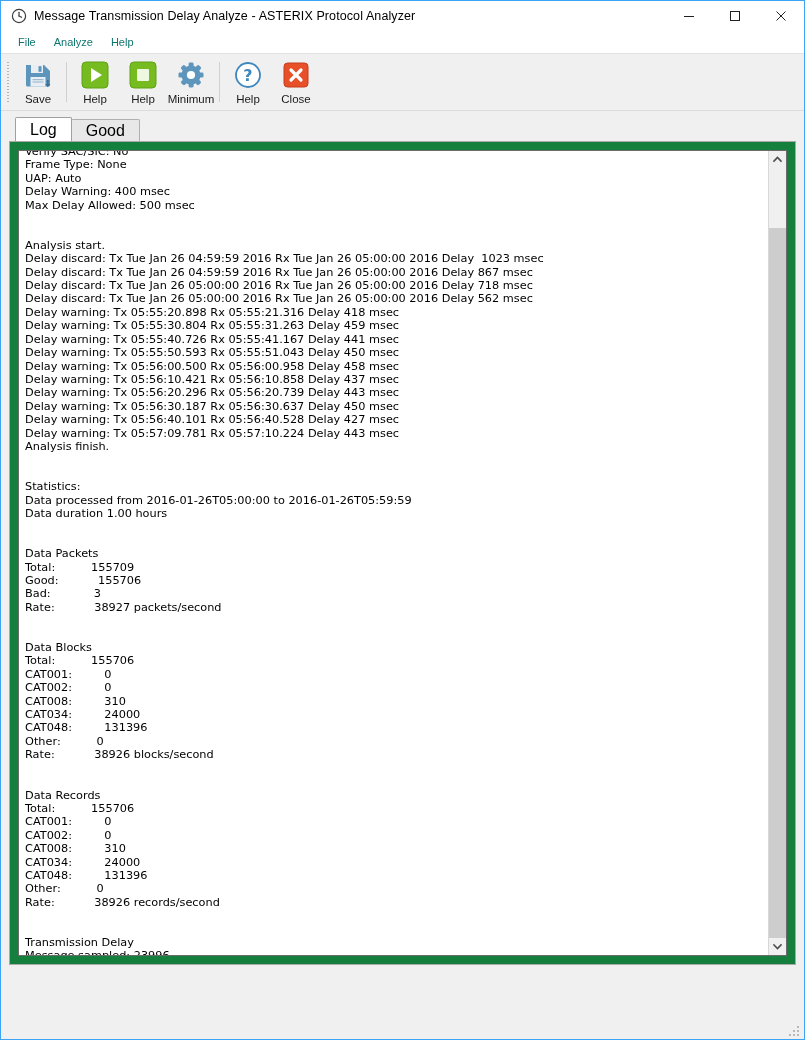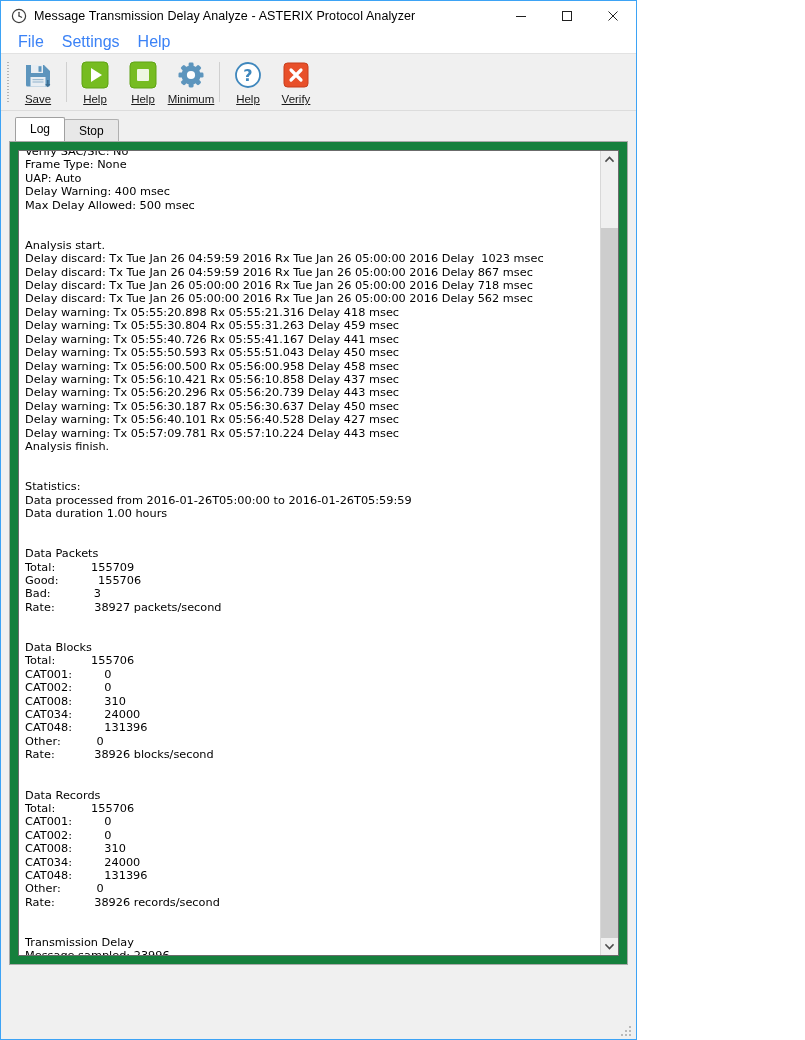--- a/index.html
+++ b/index.html
@@ -11,21 +11,21 @@
     height: 1040px;
     background: #ffffff;
     font-family: "Liberation Sans", sans-serif;
     overflow: hidden;
   }
 
   
   .window {
     position: absolute;
     left: 0; top: 0;
-    width: 637px;
+    width: 805px;
     height: 1040px;
     box-sizing: border-box;
     border: 1px solid #3da3f5;
     background: #ffffff;
     display: flex;
     flex-direction: column;
   }
 
   
   .titlebar {
@@ -67,22 +67,22 @@
   
   .menubar {
     height: 22px;
     flex: 0 0 22px;
     background: #ffffff;
     display: flex;
     align-items: center;
     padding-left: 8px;
   }
   .menu-item {
-    font-size: 16px;
-    color: #3b82f6;
+    font-size: 11px;
+    color: #0f766e;
     padding: 2px 9px;
     white-space: nowrap;
   }
 
   
   .toolbar {
     flex: 0 0 56px;
     height: 56px;
     background: #f0f0f0;
     border-top: 1px solid #e2e2e2;
@@ -115,21 +115,20 @@
   .tool-icon {
     width: 32px;
     height: 32px;
     display: block;
   }
   .tool-label {
     font-size: 11.5px;
     color: #1a1a1a;
     margin-top: 1px;
     line-height: 14px;
-    text-decoration: underline;
   }
   .tool-sep {
     width: 1px;
     height: 40px;
     background: #d0d0d0;
     margin: 0 4px;
     flex: 0 0 1px;
   }
 
   
@@ -147,21 +146,21 @@
     align-items: flex-end;
     height: 24px;
     flex: 0 0 24px;
     padding-left: 6px;
     box-sizing: border-box;
   }
   .tab {
     height: 22px;
     line-height: 22px;
     padding: 0 14px;
-    font-size: 12px;
+    font-size: 16px;
     color: #000;
     border: 1px solid #b0b0b0;
     border-bottom: none;
     background: #e8e8e8;
     border-radius: 2px 2px 0 0;
     margin-right: -1px;
     box-sizing: border-box;
   }
   .tab.active {
     background: #ffffff;
@@ -281,21 +280,21 @@
         <svg width="12" height="12" viewBox="0 0 12 12">
             <line x1="1.5" y1="1.5" x2="10.5" y2="10.5" stroke="currentColor" stroke-width="1"></line>
             <line x1="10.5" y1="1.5" x2="1.5" y2="10.5" stroke="currentColor" stroke-width="1"></line>
           </svg>
       </div>
     </div>
   </div>
 
   <div class="menubar">
     <div class="menu-item">File</div>
-    <div class="menu-item">Settings</div>
+    <div class="menu-item">Analyze</div>
     <div class="menu-item">Help</div>
   </div>
 
   <div class="toolbar">
     <div class="grip"></div>
 
     <div class="tool-btn">
       <span class="tool-icon">
         <svg width="32" height="32" viewBox="0 0 32 32">
           <path d="M4 6 h18 l6 6 v14 a1.5 1.5 0 0 1 -1.5 1.5 h-21 A1.5 1.5 0 0 1 4 26 z" fill="#5d95bd"></path>
@@ -363,28 +362,28 @@
     </div>
 
     <div class="tool-btn">
       <span class="tool-icon">
         <svg width="32" height="32" viewBox="0 0 32 32">
           <rect x="4" y="4" width="24" height="24" rx="3.5" fill="#e8502a"></rect>
           <rect x="4" y="4" width="24" height="24" rx="3.5" fill="none" stroke="#c63d1c" stroke-width="1"></rect>
           <path d="M11 11 L21 21 M21 11 L11 21" stroke="#ffffff" stroke-width="3.2" stroke-linecap="round"></path>
         </svg>
       </span>
-      <span class="tool-label">Verify</span>
+      <span class="tool-label">Close</span>
     </div>
   </div>
 
   <div class="tabs-region">
     <div class="tabstrip">
       <div class="tab active">Log</div>
-      <div class="tab">Stop</div>
+      <div class="tab">Good</div>
     </div>
 
     <div class="tab-body">
       <div class="logbox">
         <div class="log-text">Verify SAC/SIC: No
 Frame Type: None
 UAP: Auto
 Delay Warning: 400 msec
 Max Delay Allowed: 500 msec
 

